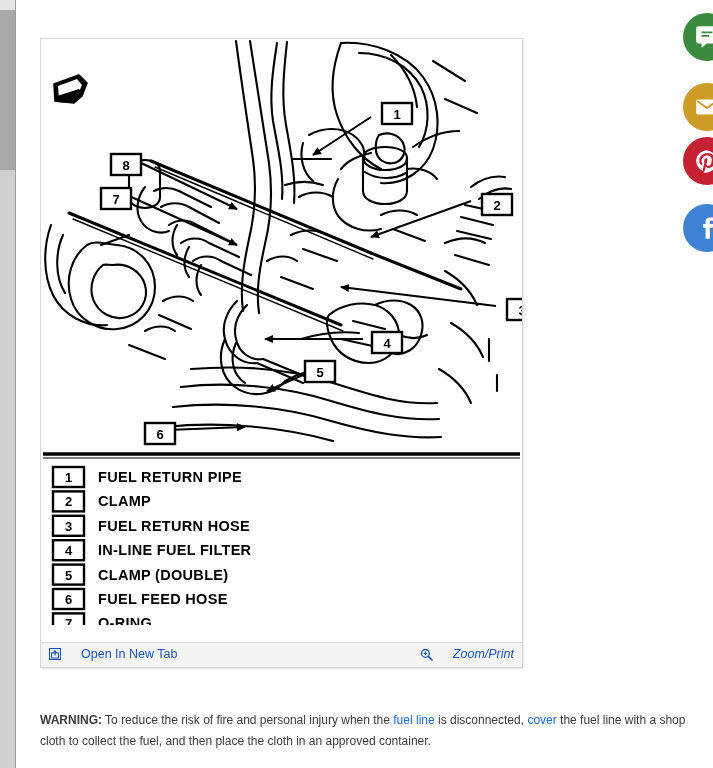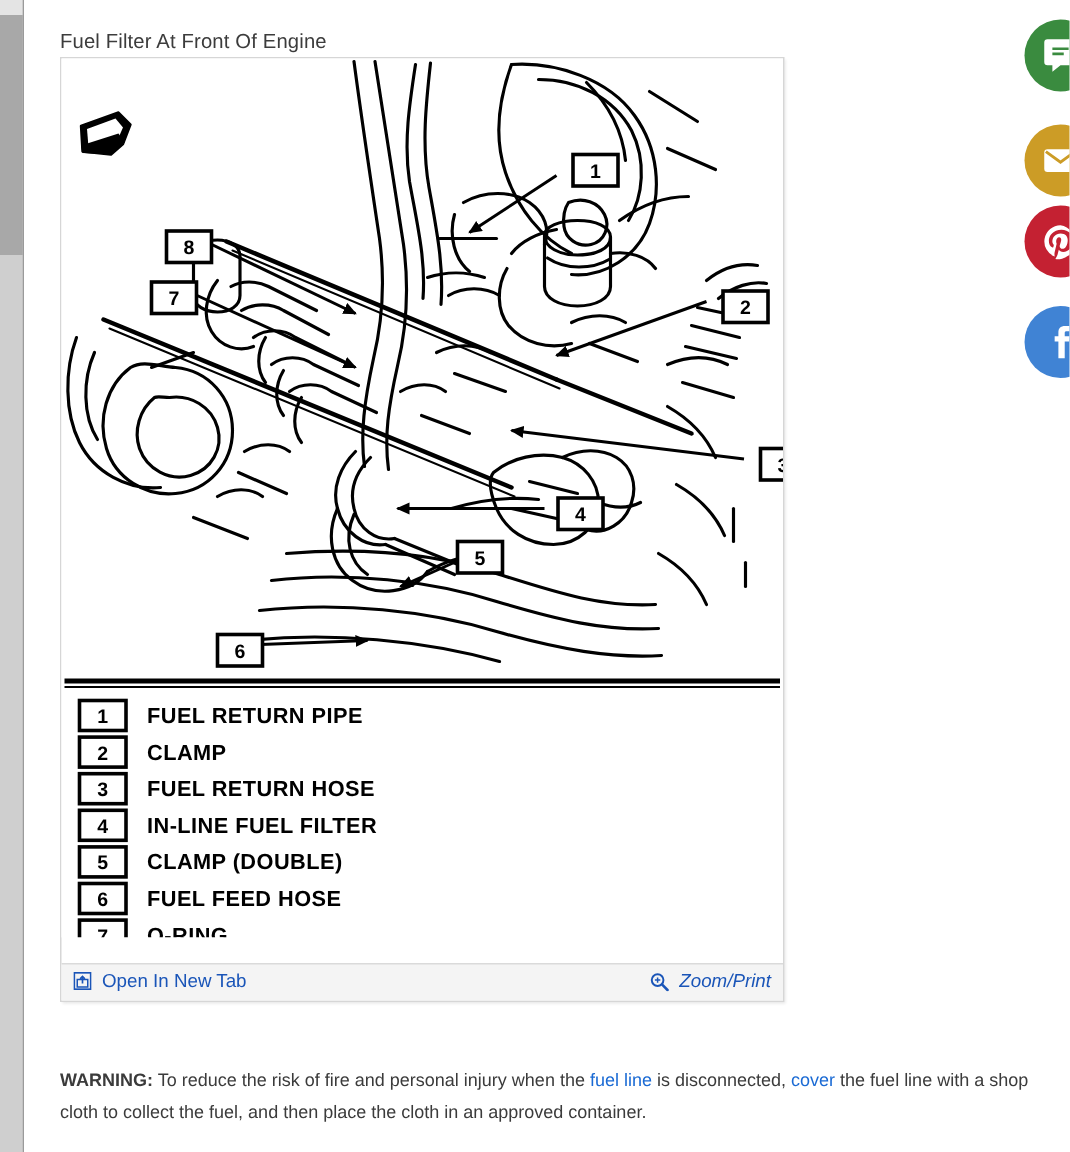--- a/index.html
+++ b/index.html
@@ -107,21 +107,21 @@
   }
   .footer-link {
     position: absolute;
     top: 4px;
     font-size: 12.5px;
     color: #1a55b8;
     cursor: pointer;
     white-space: nowrap;
     display: flex;
     align-items: center;
-    gap: 7px;
+    gap: 20px;
     justify-content: center;
   }
   #open-new-tab-link { left: 8px; }
   #zoom-print-link  { right: 8px; font-style: italic; }
   .footer-link .glyph { display: inline-flex; align-items: center; }
 
   
   #warning-block {
     position: absolute;
     left: 23px;
@@ -162,21 +162,20 @@
 <body>
 
 <div id="left-scrollbar">
   <div class="track-top"></div>
   <div class="thumb" style="top: 10px; height: 160px;"></div>
   <div class="track-bottom" style="top: 170px;"></div>
 </div>
 
 <div id="content">
 
-  <div id="page-title">Fuel Filter At Front Of Engine</div>
 
   <div id="figure-card">
 
     <div id="diagram-area">
       <svg id="diagram-svg" width="481" height="586" viewBox="0 0 481 586" xmlns="http://www.w3.org/2000/svg">
         <rect x="0" y="0" width="481" height="586" fill="#ffffff"></rect>
 
         <g stroke="#000" fill="none" stroke-width="2.1" stroke-linecap="round" stroke-linejoin="round">
 
           <path d="M13 45 L38 36 L46 44 L41 57 L33 64 L14 62 Z" fill="#000" stroke="#000" stroke-width="1.6"></path>

